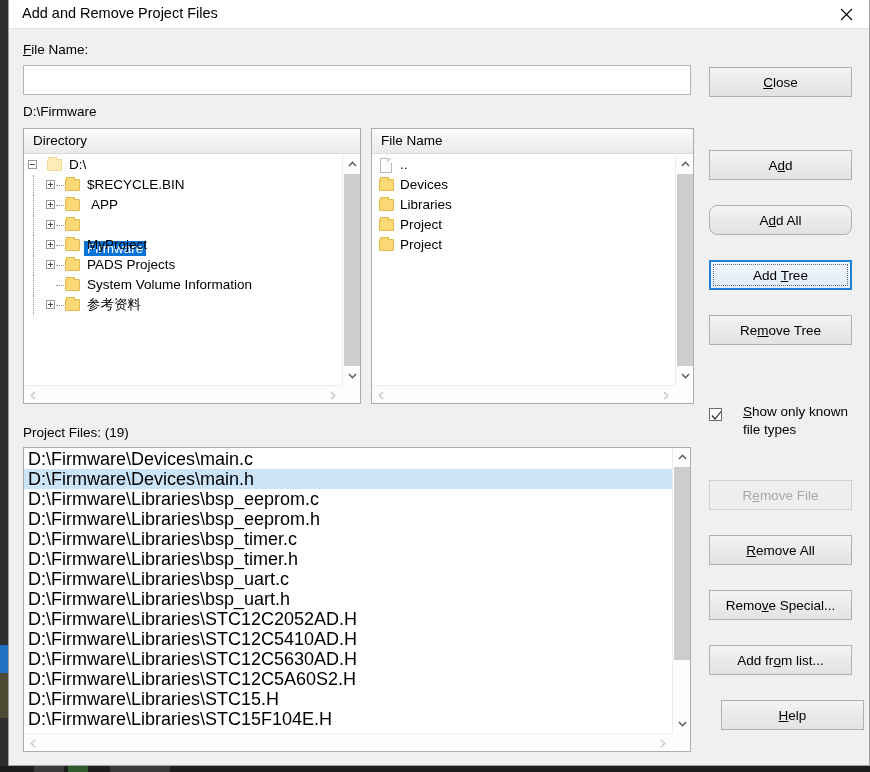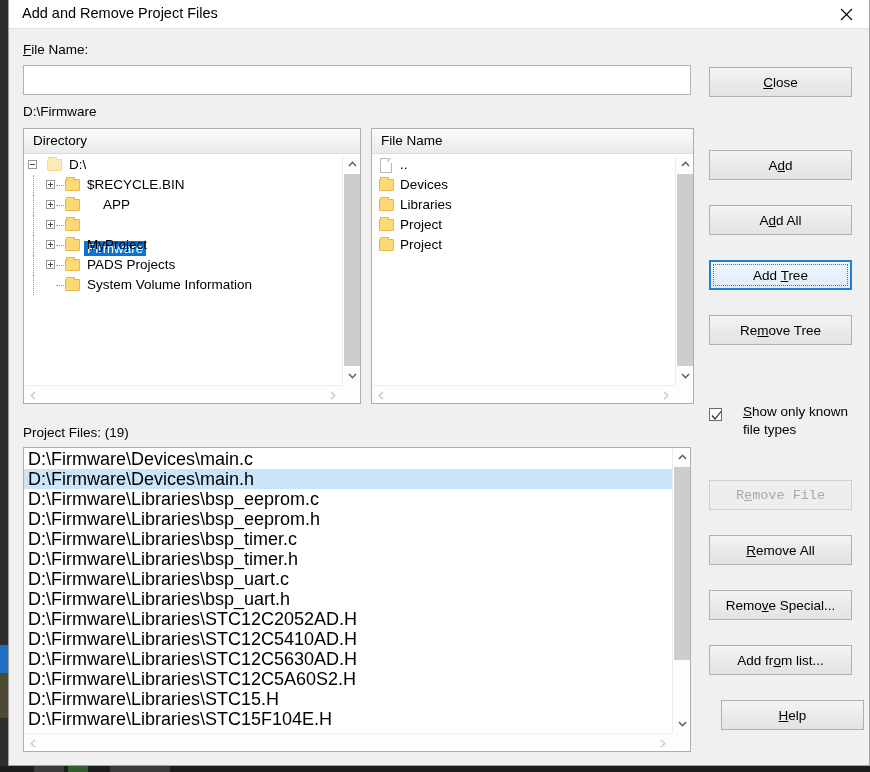--- a/index.html
+++ b/index.html
@@ -219,21 +219,21 @@
           <div class="dotline h" style="left: 32px; top: 10px; width: 8px;"></div>
           <div class="expander plus" style="left: 22px;"></div>
           <div class="folder" style="left: 41px;"></div>
           <div style="position: absolute; left: 60px; top: 0px;"><span class="lbl">$RECYCLE.BIN</span></div>
         </div>
         <div class="row">
           <div class="dotline" style="left: 9px; top: 0px; height: 20px;"></div>
           <div class="dotline h" style="left: 32px; top: 10px; width: 8px;"></div>
           <div class="expander plus" style="left: 22px;"></div>
           <div class="folder" style="left: 41px;"></div>
-          <div style="position: absolute; left: 76px; top: 0px; text-align: center;"><span class="lbl">APP</span></div>
+          <div style="position: absolute; left: 64px; top: 0px; text-align: center;"><span class="lbl">APP</span></div>
         </div>
         <div class="row selected">
           <div class="dotline" style="left: 9px; top: 0px; height: 20px;"></div>
           <div class="dotline h" style="left: 32px; top: 10px; width: 8px;"></div>
           <div class="expander plus" style="left: 22px;"></div>
           <div class="folder" style="left: 41px;"></div>
           <div style="position: absolute; left: 60px; top: 0px; margin-top: 24px;"><span class="lbl">Firmware</span></div>
         </div>
         <div class="row">
           <div class="dotline" style="left: 9px; top: 0px; height: 20px;"></div>
@@ -247,20 +247,27 @@
           <div class="dotline h" style="left: 32px; top: 10px; width: 8px;"></div>
           <div class="expander plus" style="left: 22px;"></div>
           <div class="folder" style="left: 41px;"></div>
           <div style="position: absolute; left: 60px; top: 0px;"><span class="lbl">PADS Projects</span></div>
         </div>
         <div class="row">
           <div class="dotline" style="left: 9px; top: 0px; height: 20px;"></div>
           <div class="dotline h" style="left: 32px; top: 10px; width: 8px;"></div>
           <div class="folder" style="left: 41px;"></div>
           <div style="position: absolute; left: 60px; top: 0px;"><span class="lbl">System Volume Information</span></div>
+        </div>
+        <div class="row">
+          <div class="dotline" style="left: 9px; top: 0px; height: 20px;"></div>
+          <div class="dotline h" style="left: 32px; top: 10px; width: 8px;"></div>
+          <div class="expander plus" style="left: 22px;"></div>
+          <div class="folder" style="left: 41px;"></div>
+          <div style="position: absolute; left: 60px; top: 0px;"><span class="lbl">参考资料</span></div>
         </div>
       </div>
     <div class="vscroll">
       <div class="arrow up">
         <svg width="9" height="6" viewBox="0 0 9 6">
             <path d="M1 5 L4.5 1.2 L8 5" stroke="#5a5a5a" stroke-width="1.4" fill="none"></path>
           </svg>
       </div>
       <div class="thumb" style="top:19px; bottom:19px;"></div>
       <div class="arrow down">
@@ -384,21 +391,21 @@
       <div class="corner"></div>
     </div>
   </div>
 
   <div class="btn" style="left:700px; top:67px;">
     <span><span class="acc">C</span>lose</span>
   </div>
   <div class="btn" style="left:700px; top:150px;">
     <span>A<span class="acc">d</span>d</span>
   </div>
-  <div class="btn" style="left:700px; top:205px;">
+  <div class="btn" style="left:700px; top:205px;border-radius:8px;">
     <span>A<span class="acc">d</span>d All</span>
   </div>
   <div class="btn focused" style="left:700px; top:260px;">
     <span class="inner"></span>
     <span>Add <span class="acc">T</span>ree</span>
   </div>
   <div class="btn" style="left:700px; top:315px;">
     <span>Re<span class="acc">m</span>ove Tree</span>
   </div>
 
@@ -407,21 +414,21 @@
       <svg width="11" height="11" viewBox="0 0 11 11">
         <path d="M1 5.5 L4 9 L10 1.5" stroke="#2b2b2b" stroke-width="1.2" fill="none"></path>
       </svg>
     </div>
     <div id="chk-label">
       <span class="acc">S</span><span>how only known</span><br>
       <span>file types</span>
     </div>
   </div>
 
-  <div class="btn disabled" style="left:700px; top:480px;font-family:Liberation Mono, monospace;">
+  <div class="btn disabled" style="left:700px; top:480px;">
     <span>R<span class="acc">e</span>move File</span>
   </div>
   <div class="btn" style="left:700px; top:535px;">
     <span><span class="acc">R</span>emove All</span>
   </div>
   <div class="btn" style="left:700px; top:590px;">
     <span>Remo<span class="acc">v</span>e Special...</span>
   </div>
   <div class="btn" style="left:700px; top:645px;">
     <span>Add fr<span class="acc">o</span>m list...</span>

